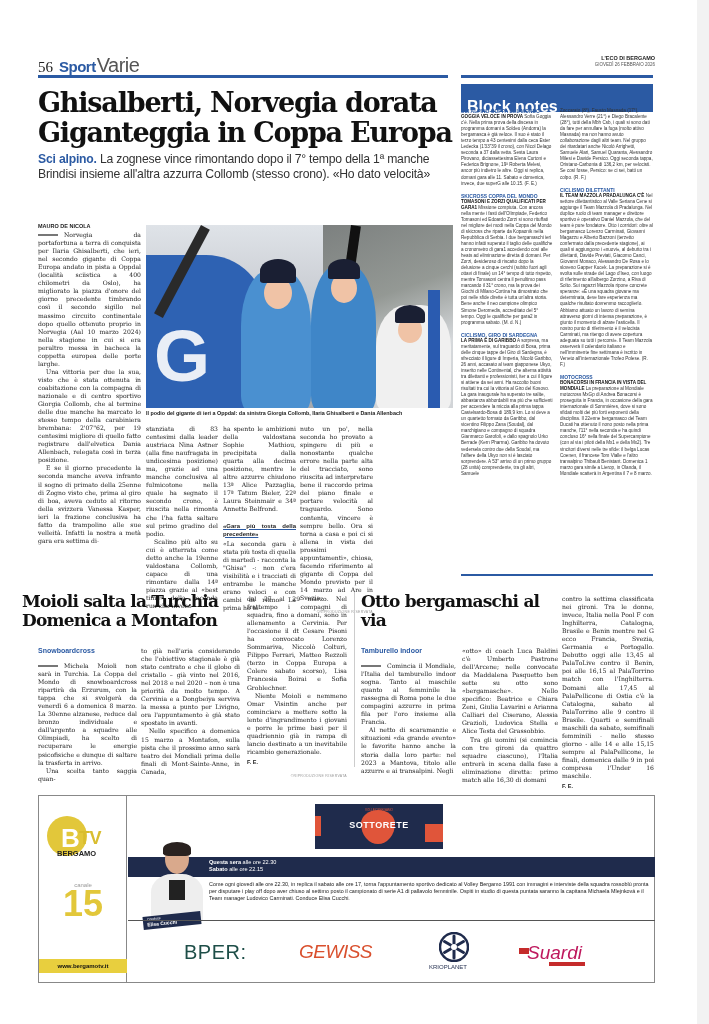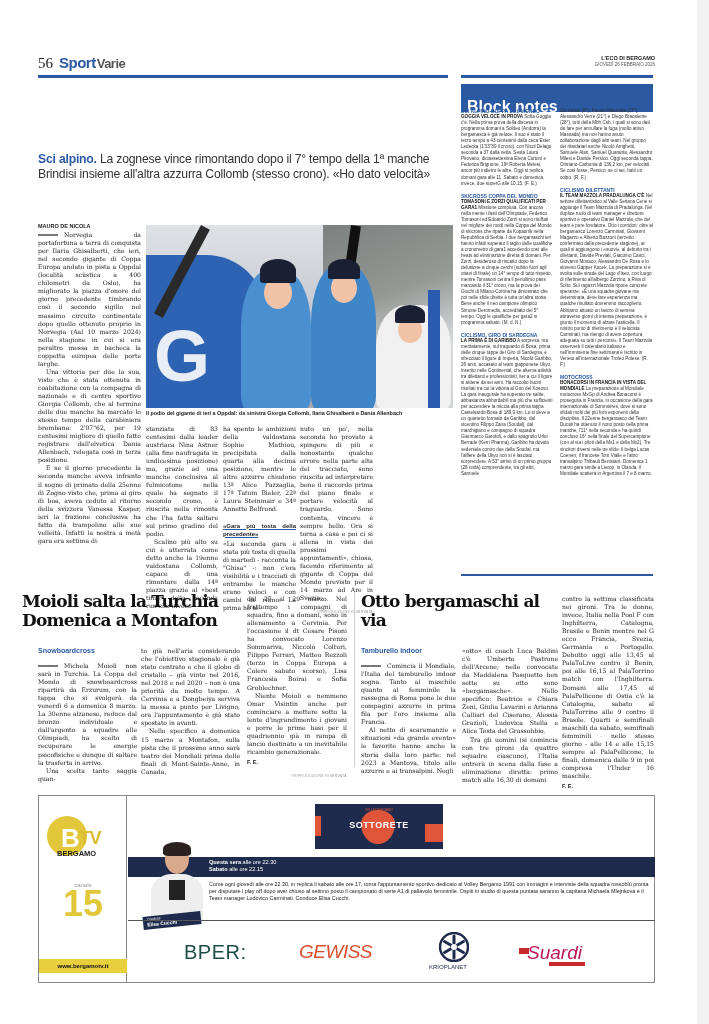--- a/index.html
+++ b/index.html
@@ -6,21 +6,21 @@
   html, body { width: 709px; height: 1024px; background: #ffffff; overflow: hidden; }
   body { position: relative; font-family: "Liberation Serif", serif; color: #1a1a1a; }
 
   .page { position: absolute; left: 0; top: 0; width: 709px; height: 1024px; background: #fff; }
   .right-gutter { position: absolute; right: 0; top: 0; width: 12px; height: 1024px; background: #f2f2f2; }
 
   
   .hdr-left { position: absolute; left: 38px; top: 54px; display: flex; align-items: baseline; gap: 6px; }
   .page-num { font-family: "Liberation Serif", serif; font-size: 15px; color: #222; }
   .sport { font-family: "Liberation Sans", sans-serif; font-weight: bold; font-size: 15px; color: #2b5aa3; letter-spacing: -0.5px; }
-  .varie { font-family: "Liberation Sans", sans-serif; font-weight: bold; font-size: 13px; color: #555; letter-spacing: -0.5px; margin-left: -5px; }
+  .varie { font-family: "Liberation Sans", sans-serif; font-weight: normal; font-size: 20px; color: #555; letter-spacing: -0.5px; margin-left: -5px; }
   .hdr-right { position: absolute; right: 54px; top: 55px; text-align: right; font-family: "Liberation Sans", sans-serif; }
   .paper-name { font-size: 5.5px; font-weight: bold; color: #222; }
   .paper-date { font-size: 4.5px; color: #555; margin-top: 1px; }
   .rule-main { position: absolute; left: 38px; top: 75px; width: 410px; height: 3px; background: #2b5aa3; }
   .rule-side { position: absolute; left: 461px; top: 75px; width: 192px; height: 3px; background: #2b5aa3; }
 
   
   .headline { position: absolute; left: 38px; top: 88px; width: 415px; font-family: "DejaVu Serif", serif; font-weight: bold; font-size: 27px; line-height: 30px; color: #111; letter-spacing: -1.2px; }
   .subhead { position: absolute; left: 38px; top: 152px; width: 420px; font-family: "Liberation Sans", sans-serif; font-size: 12.2px; line-height: 15px; color: #333; letter-spacing: -0.2px; }
   .subhead .kicker { color: #2b5aa3; font-weight: bold; }
@@ -122,20 +122,24 @@
     <span class="sport">Sport</span>
     <span class="varie">Varie</span>
   </div>
   <div class="hdr-right">
     <div class="paper-name">L'ECO DI BERGAMO</div>
     <div class="paper-date">GIOVEDÌ 26 FEBBRAIO 2026</div>
   </div>
   <div class="rule-main"></div>
   <div class="rule-side"></div>
 
+  <div class="headline">
+    <div>Ghisalberti, Norvegia dorata</div>
+    <div>Giganteggia in Coppa Europa</div>
+  </div>
   <div class="subhead">
     <span class="kicker">Sci alpino.</span><span> La zognese vince rimontando dopo il 7° tempo della 1ª manche Brindisi insieme all'altra azzurra Collomb (stesso crono). «Ho dato velocità»</span>
   </div>
 
   <div class="col" style="left:38px; top:222px; width:103px;">
     <div class="byline">MAURO DE NICOLA</div>
     <p class="first"><span class="dash"></span><span>Norvegia da portafortuna a terra di conquista per Ilaria Ghisalberti, che ieri, nel secondo gigante di Coppa Europa andato in pista a Oppdal (località sciistica a 400 chilometri da Oslo), ha migliorato la piazza d'onore del giorno precedente timbrando così il secondo sigillo nel massimo circuito continentale dopo quello ottenuto proprio in Norvegia (Aal 10 marzo 2024) nella stagione in cui si era peraltro messa in bacheca la coppetta europea delle porte larghe.</span></p>
     <p>Una vittoria per due la sua, visto che è stata ottenuta in coabitazione con la compagna di nazionale e di centro sportivo Giorgia Collomb, che al termine delle due manche ha marcato lo stesso tempo della carabiniera brembana: 2'07"62, per 19 centesimi migliore di quello fatto registrare dall'elvetica Dania Allenbach, relegata così in terza posizione.</p>
     <p>E se il giorno precedente la seconda manche aveva infranto il sogno di primato della 25enne di Zogno visto che, prima al giro di boa, aveva ceduto al ritorno della svizzera Vanessa Kasper, ieri la frazione conclusiva ha fatto da trampolino alle sue velleità. Infatti la nostra a metà gara era settima di-</p>
   </div>

